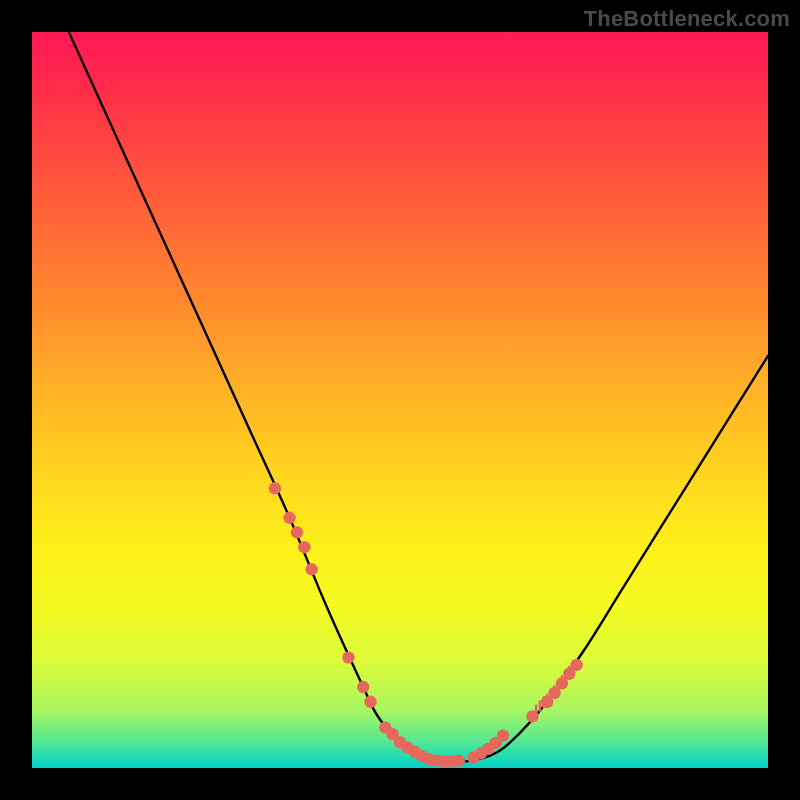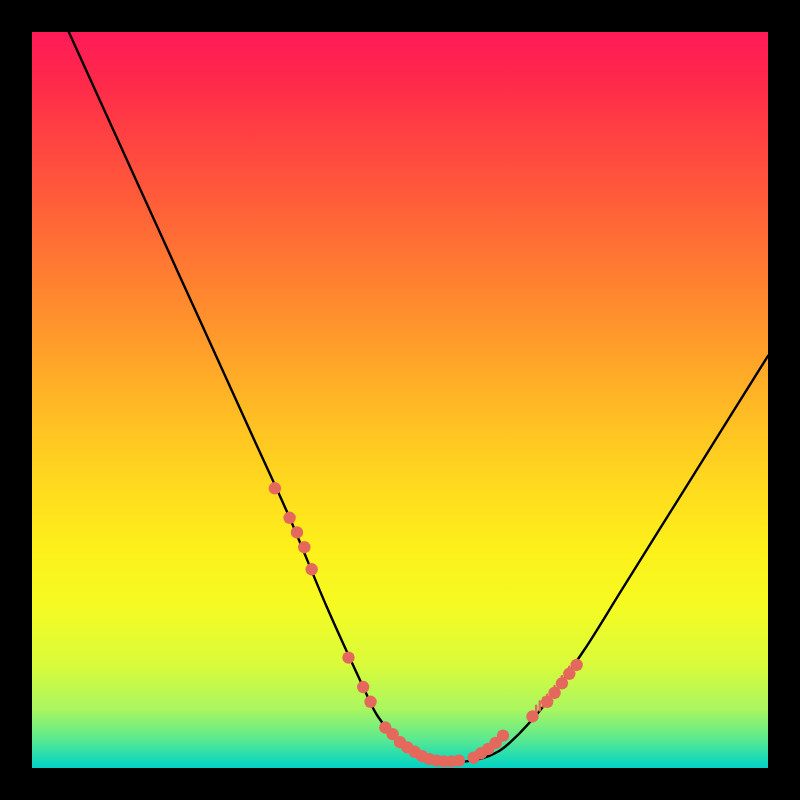--- a/index.html
+++ b/index.html
@@ -112,13 +112,14 @@
           <circle cx="471.04" cy="703.616" r="6.2" fill="#e4695c"></circle>
           <circle cx="500.48" cy="684.48" r="6.2" fill="#e4695c"></circle>
           <circle cx="515.1999999999999" cy="669.76" r="6.2" fill="#e4695c"></circle>
           <circle cx="522.56" cy="660.928" r="6.2" fill="#e4695c"></circle>
           <circle cx="529.92" cy="651.36" r="6.2" fill="#e4695c"></circle>
           <circle cx="537.28" cy="641.792" r="6.2" fill="#e4695c"></circle>
           <circle cx="544.64" cy="632.96" r="6.2" fill="#e4695c"></circle>
         </g>
     </svg>
   </div>
+  <div class="watermark">TheBottleneck.com</div>
 </div>
 
 </body></html>

